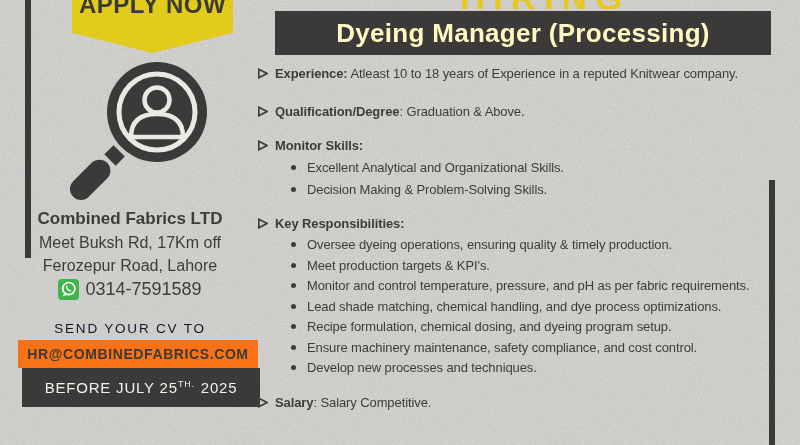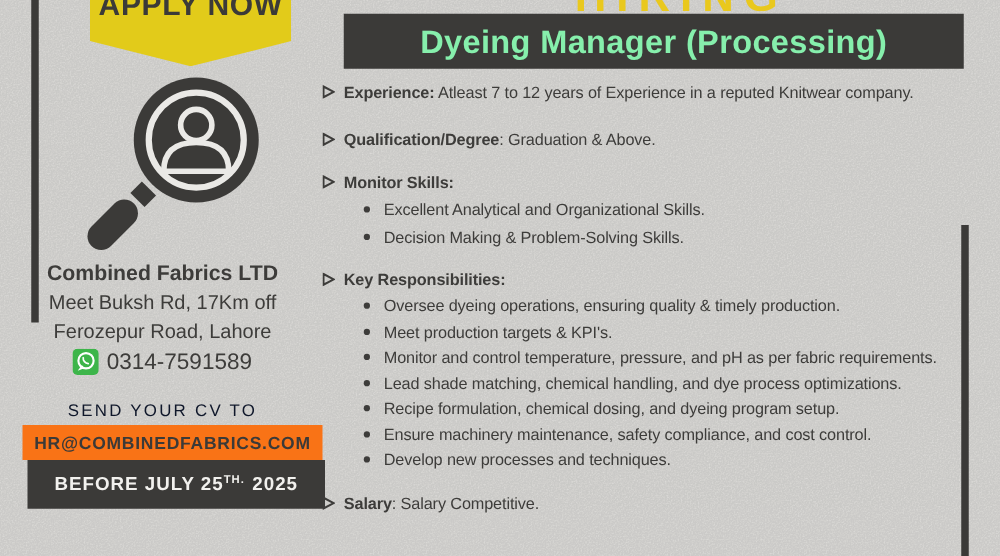--- a/index.html
+++ b/index.html
@@ -39,36 +39,36 @@
     font-size:13.5px; letter-spacing:1.8px; color:#0f172a;
   }
   .email-bar {
     position:absolute; left:18px; top:340px; width:240px; height:28px;
     background:#f97316; display:flex; align-items:center; justify-content:center;
     font-size:14px; font-weight:bold; color:#3b3a38; letter-spacing:.6px;
   }
   .deadline-bar {
     position:absolute; left:22px; top:368px; width:238px; height:39px;
     background:#3b3a38; display:flex; align-items:center; justify-content:center;
-    font-size:15px; font-weight:bold; color:#f2f1ee; letter-spacing:.8px;
+    font-size:15px; font-weight:normal; color:#f2f1ee; letter-spacing:.8px;
   }
   .deadline-bar sup { font-size:9px; line-height:0; margin-right:1px; }
 
   
   .hiring-clip { position:absolute; left:300px; top:0; width:490px; height:9px; overflow:hidden; text-align:center; }
   .hiring-clip span {
     display:block; margin-top:-20px; line-height:36px;
     font-size:35px; font-weight:bold; color:#e9c81d; letter-spacing:8px;
   }
 
   .title-bar {
     position:absolute; left:275px; top:11px; width:496px; height:44px;
     background:#3b3a38; display:flex; align-items:center; justify-content:center;
   }
-  .title-bar span { color:#86efac; font-size:26px; font-weight:bold; letter-spacing:.3px;text-align:right; }
+  .title-bar span { color:#fef9c3; font-size:26px; font-weight:bold; letter-spacing:.3px;text-align:right; }
 
   
   .details {
     position:absolute; left:258px; top:55px; width:530px;
     font-size:13px; letter-spacing:-.1px; white-space:nowrap;
   }
   .hrow { line-height:19px; }
   .hrow .lbl { font-weight:bold; }
   .arrow-icon { display:inline-block; margin-right:7px; }
   .arrow-icon svg { vertical-align:-1px; }
@@ -145,21 +145,21 @@
       <span>HR@COMBINEDFABRICS.COM</span>
     </div>
   <div class="deadline-bar">
       <span><span>BEFORE JULY 25</span><sup>TH.</sup><span> 2025</span></span>
     </div>
 
   <div class="details">
 
     <div class="hrow m-exp"><span class="arrow-icon"><svg width="10" height="11" viewBox="0 0 10 11">
             <path d="M0.8 1.2 L9 5.5 L0.8 9.8 Z" fill="none" stroke="#3d3c3a" stroke-width="1.6"></path>
-          </svg></span><span class="lbl">Experience:</span><span> Atleast 7 to 12 years of Experience in a reputed Knitwear company.</span></div>
+          </svg></span><span class="lbl">Experience:</span><span> Atleast 10 to 18 years of Experience in a reputed Knitwear company.</span></div>
 
     <div class="hrow m-qual"><span class="arrow-icon"><svg width="10" height="11" viewBox="0 0 10 11">
             <path d="M0.8 1.2 L9 5.5 L0.8 9.8 Z" fill="none" stroke="#3d3c3a" stroke-width="1.6"></path>
           </svg></span><span class="lbl">Qualification/Degree</span><span>: Graduation &amp; Above.</span></div>
 
     <div class="hrow m-rs"><span class="arrow-icon"><svg width="10" height="11" viewBox="0 0 10 11">
             <path d="M0.8 1.2 L9 5.5 L0.8 9.8 Z" fill="none" stroke="#3d3c3a" stroke-width="1.6"></path>
           </svg></span><span class="lbl">Monitor Skills:</span></div>
 
     <div class="bullets rs">

